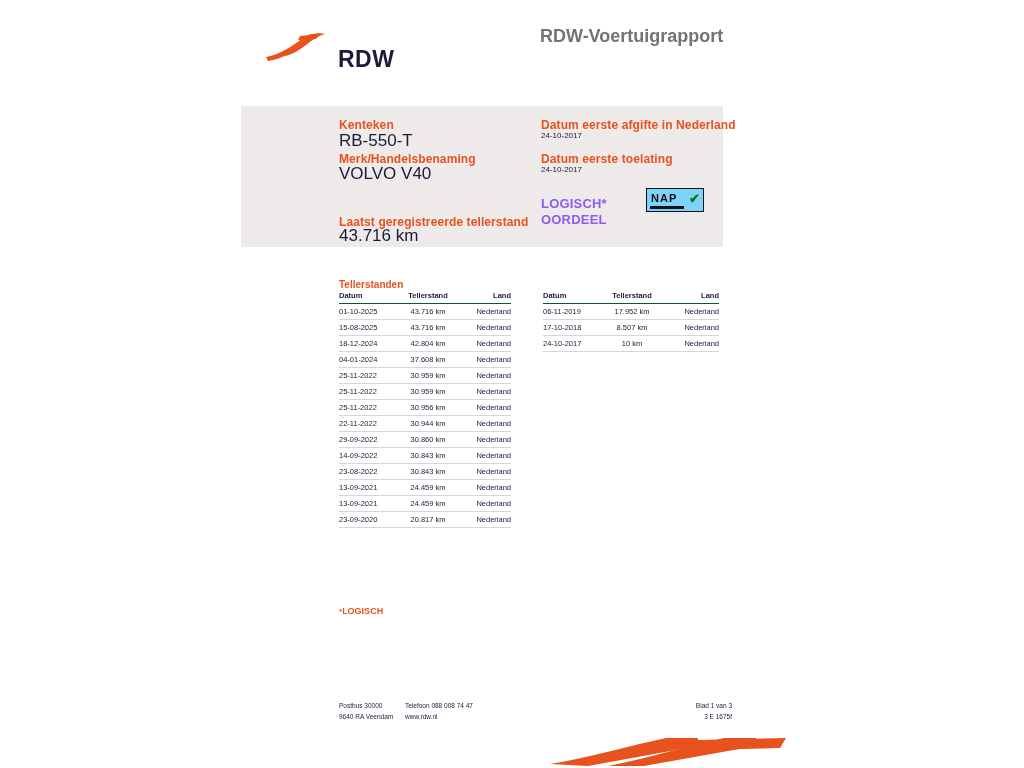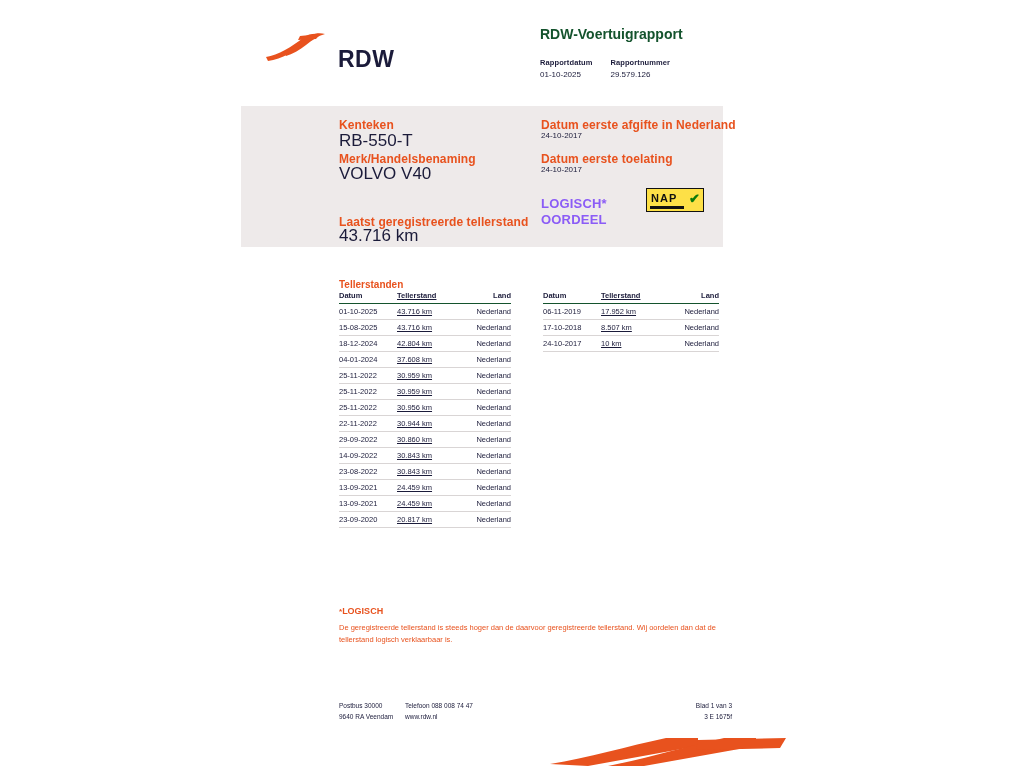--- a/index.html
+++ b/index.html
@@ -43,23 +43,23 @@
     font-size: 23px;
     font-weight: bold;
     letter-spacing: 0.5px;
     color: #1b1b3a;
   }
 
   .report-title {
     position: absolute;
     left: 540px;
     top: 26px;
-    font-size: 14px;
-    font-weight: bold;
-    color: #14532d;
+    font-size: 18px;
+    font-weight: bold;
+    color: #737373;
   }
   .meta-block {
     position: absolute;
     left: 540px;
     top: 58px;
     width: 250px;
   }
   .meta-col {
     display: inline-block;
     vertical-align: top;
@@ -126,21 +126,21 @@
     color: #8b5cf6;
     line-height: 16px;
     letter-spacing: .2px;
   }
   .nap-badge {
     position: absolute;
     left: 405px;
     top: 82px;
     width: 56px;
     height: 22px;
-    background: #fde047;
+    background: #7dd3fc;
     border: 1px solid #111;
   }
   .nap-badge .nap-text {
     position: absolute;
     left: 4px; top: 3px;
     font-size: 11px;
     font-weight: bold;
     color: #111;
     letter-spacing: 1px;
   }
@@ -176,21 +176,21 @@
   table.odo.left { left: 339px; top: 291px; width: 172px; }
   table.odo.right { left: 543px; top: 291px; width: 176px; }
   table.odo th {
     font-size: 7.5px;
     font-weight: bold;
     text-align: left;
     padding: 0 0 3px 0;
     border-bottom: 1px solid #14532d;
     white-space: nowrap;
   }
-  table.odo th.num, table.odo td.num { text-align: left; padding-right: 6px; text-decoration: underline; }
+  table.odo th.num, table.odo td.num { text-align: center; padding-right: 6px; }
   table.odo th.land, table.odo td.land { text-align: right; }
   table.odo td {
     padding: 3px 0 3px 0;
     border-bottom: 1px solid #d9d5d5;
     white-space: nowrap;
     font-size: 7.5px;
   }
   table.odo td.date { width: 58px; }
   table.odo td.num { width: 62px; }
 
@@ -256,30 +256,20 @@
         <path d="M2 27 C14 25 28 17 40 7 C44 4 50 3 56 4 C48 6 44 9 40 13 C32 21 18 29 4 31 Z" fill="#e8521e"></path>
         <path d="M20 22 C30 17 40 10 48 5 C52 3 57 3 61 4 C54 6 48 10 42 15 C36 20 28 24 22 26 Z" fill="#e8521e"></path>
         <path d="M36 6 L56 4 L52 9 L34 10 Z" fill="#e8521e"></path>
       </svg>
     </div>
     <div class="logo-text">RDW</div>
   </div>
 
   <div class="report-title">RDW-Voertuigrapport</div>
 
-  <div class="meta-block">
-    <div class="meta-col c1">
-      <div class="meta-label">Rapportdatum</div>
-      <div class="meta-value">01-10-2025</div>
-    </div>
-    <div class="meta-col">
-      <div class="meta-label">Rapportnummer</div>
-      <div class="meta-value">29.579.126</div>
-    </div>
-  </div>
 
   <div class="panel">
     <div class="panel-inner">
       <div class="fld-label" style="left:98px; top:12px;">Kenteken</div>
       <div class="fld-value" style="left:98px; top:25px;">RB-550-T</div>
 
       <div class="fld-label" style="left:98px; top:46px;">Merk/Handelsbenaming</div>
       <div class="fld-value" style="left:98px; top:58px;">VOLVO V40</div>
 
       <div class="fld-label" style="left:98px; top:109px;">Laatst geregistreerde tellerstand</div>
@@ -412,21 +402,20 @@
           <td class="date">24-10-2017</td>
           <td class="num">10 km</td>
           <td class="land">Nederland</td>
         </tr>
       </tbody>
   </table>
 
   <div class="note-title">
     <span class="star">*</span><span>LOGISCH</span>
   </div>
-  <div class="note-body">De geregistreerde tellerstand is steeds hoger dan de daarvoor geregistreerde tellerstand. Wij oordelen dan dat de tellerstand logisch verklaarbaar is.</div>
 
   <div class="footer">
     <div class="col-a">
       <div>Postbus 30000</div>
       <div>9640 RA Veendam</div>
     </div>
     <div class="col-b">
       <div>Telefoon 088 008 74 47</div>
       <div>www.rdw.nl</div>
     </div>

